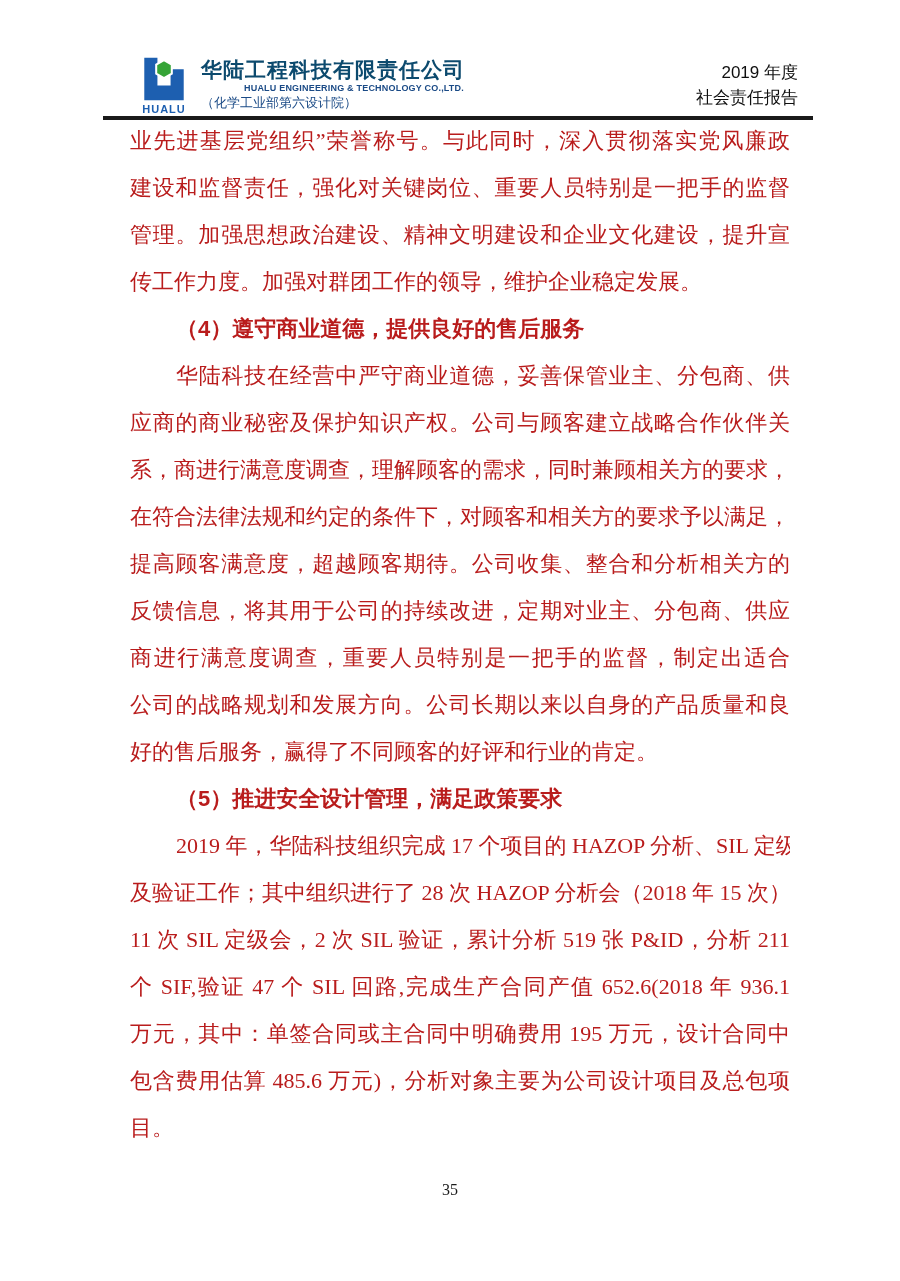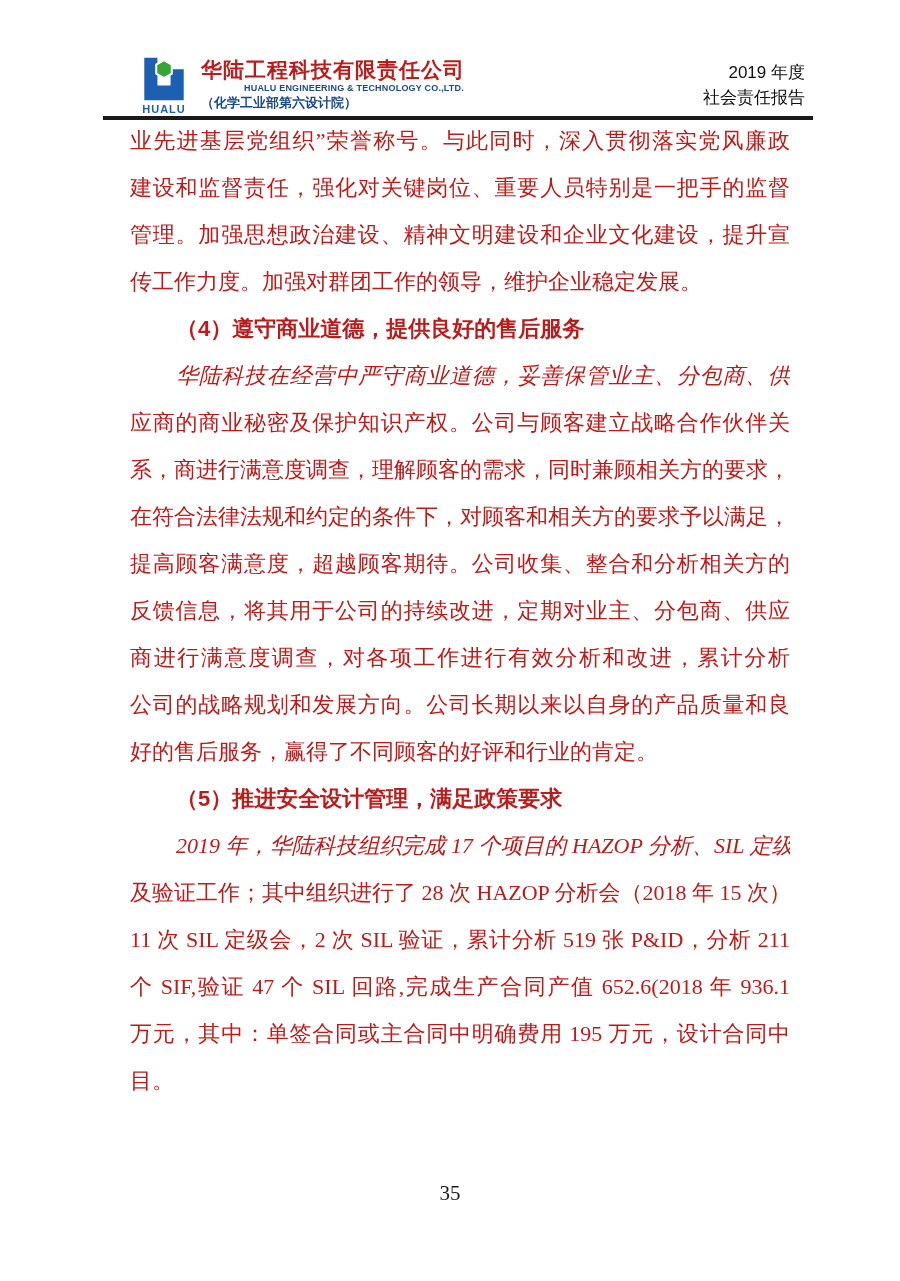--- a/index.html
+++ b/index.html
@@ -13,60 +13,60 @@
   .logo-mark { position:absolute; left:137px; top:56px; width:54px; height:46px; }
   .logo-brand {
     position:absolute; left:136px; top:103px; width:56px; text-align:center;
     font-family:"Liberation Sans","DejaVu Sans",sans-serif;
     font-weight:bold; font-size:11px; letter-spacing:1px; color:#1d5fb0;
   }
   .company-block { position:absolute; left:201px; top:58px; }
   .company-cn {
     font-family:"Liberation Sans","DejaVu Sans",sans-serif;
     font-weight:bold; font-size:21px; line-height:24px;
-    letter-spacing:1px; color:#b91c1c;
+    letter-spacing:1px; color:#0c4a6e;
   }
   .company-en {
     font-family:"Liberation Sans","DejaVu Sans",sans-serif;
     font-weight:bold; font-size:9px; line-height:12px;
     letter-spacing:0.2px; color:#1a4a86;padding-left:43px;
   }
   .company-sub {
     font-family:"Liberation Sans","DejaVu Sans",sans-serif;
-    font-weight:bold; font-size:13px; line-height:17px; color:#1a4a86;
+    font-weight:normal; font-size:13px; line-height:17px; color:#1a4a86;
   }
   .report-block {
-    position:absolute; right:95px; top:60px; text-align:right;
+    position:absolute; right:102px; top:60px; text-align:right;
     font-family:"Liberation Sans","DejaVu Sans",sans-serif;
     font-size:17px; line-height:25px; color:#0f0f0f;
   }
   .header-rule {
     position:absolute; left:103px; top:116px; width:710px; height:4px;
     background:#1a1a1a;
   }
   
   .body-text {
     position:absolute; left:130px; top:117px; width:660px;
     font-size:22px; color:#b91c1c;
   }
   .line {
     height:47px; line-height:47px;
     text-align:justify; text-align-last:justify;
     overflow:hidden; white-space:nowrap;
   }
   .line.noj { text-align:center; text-align-last:left; }
-  .line.indent { text-indent:46px;font-style:italic; }
+  .line.indent { text-indent:46px; }
   .line.head {
     font-family:"Liberation Sans","DejaVu Sans",sans-serif;
     font-weight:bold; text-align:left; text-align-last:left; text-indent:46px;
   }
   
   .page-number {
     position:absolute; left:0; right:0; top:1181px; text-align:center;
-    font-size:21px; color:#1b1b1b;
+    font-size:16px; color:#1b1b1b;
   }
 </style>
 </head>
 <body>
 
 <div class="page">
 
   <div>
     <svg class="logo-mark" viewBox="0 0 60 56" xmlns="http://www.w3.org/2000/svg">
       <path d="M6 2 H22 V36 H38 V16 H54 V54 H6 Z" fill="#1d5fb0"></path>
@@ -95,28 +95,29 @@
     <div class="line noj">传工作力度。加强对群团工作的领导，维护企业稳定发展。</div>
 
     <div class="line head">（4）遵守商业道德，提供良好的售后服务</div>
 
     <div class="line indent">华陆科技在经营中严守商业道德，妥善保管业主、分包商、供</div>
     <div class="line">应商的商业秘密及保护知识产权。公司与顾客建立战略合作伙伴关</div>
     <div class="line">系，商进行满意度调查，理解顾客的需求，同时兼顾相关方的要求，</div>
     <div class="line">在符合法律法规和约定的条件下，对顾客和相关方的要求予以满足，</div>
     <div class="line">提高顾客满意度，超越顾客期待。公司收集、整合和分析相关方的</div>
     <div class="line">反馈信息，将其用于公司的持续改进，定期对业主、分包商、供应</div>
-    <div class="line">商进行满意度调查，对各项工作进行有效分析和改进，累计分析</div>
+    <div class="line">商进行满意度调查，重要人员特别是一把手的监督，制定出适合</div>
     <div class="line">公司的战略规划和发展方向。公司长期以来以自身的产品质量和良</div>
     <div class="line noj">好的售后服务，赢得了不同顾客的好评和行业的肯定。</div>
 
     <div class="line head">（5）推进安全设计管理，满足政策要求</div>
 
     <div class="line indent">2019 年，华陆科技组织完成 17 个项目的 HAZOP 分析、SIL 定级</div>
     <div class="line">及验证工作；其中组织进行了 28 次 HAZOP 分析会（2018 年 15 次），</div>
     <div class="line">11 次 SIL 定级会，2 次 SIL 验证，累计分析 519 张 P&amp;ID，分析 211</div>
     <div class="line">个 SIF,验证 47 个 SIL 回路,完成生产合同产值 652.6(2018 年 936.1</div>
     <div class="line">万元，其中：单签合同或主合同中明确费用 195 万元，设计合同中</div>
+    <div class="line">包含费用估算 485.6 万元)，分析对象主要为公司设计项目及总包项</div>
     <div class="line noj">目。</div>
   </div>
 
   <div class="page-number">35</div>
 </div>
 
 </body></html>

